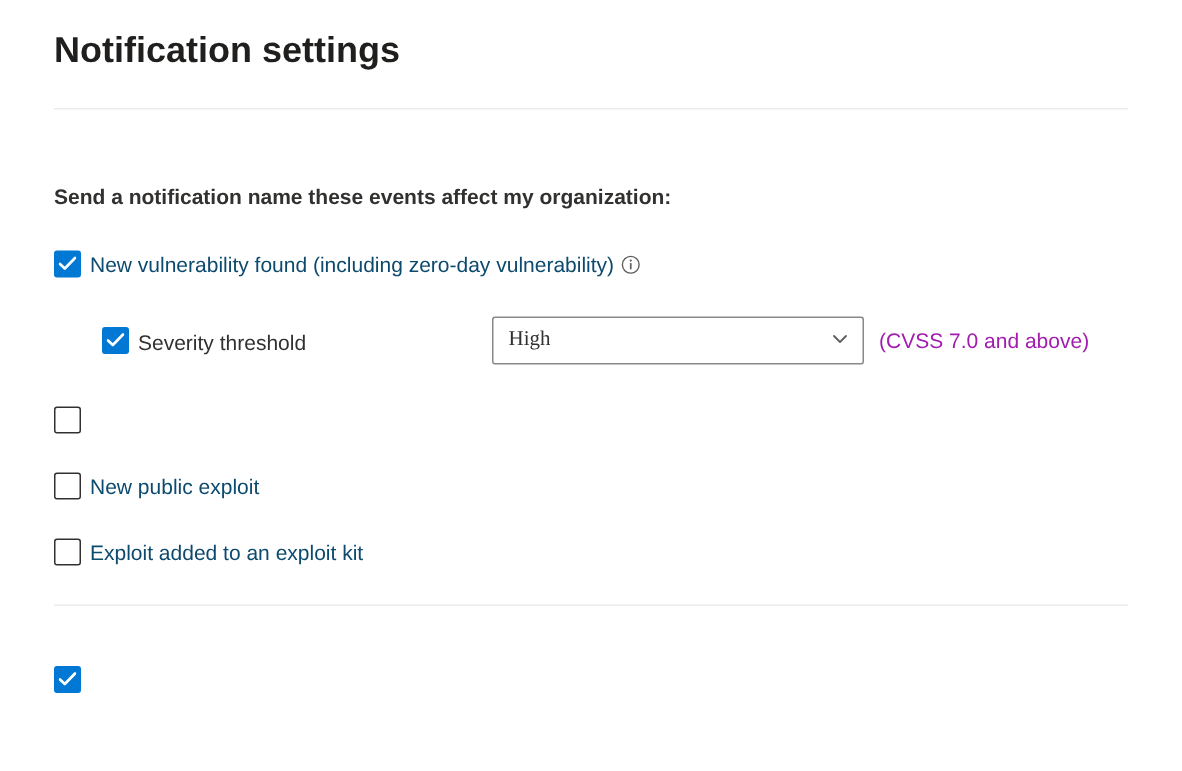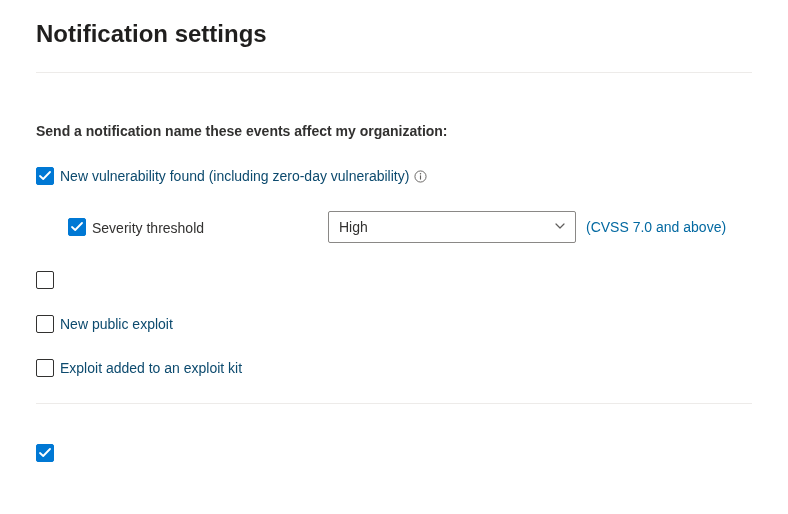--- a/index.html
+++ b/index.html
@@ -80,38 +80,38 @@
       position: relative;
       width: 248px;
     }
     .select {
       width: 100%;
       height: 32px;
       border: 1px solid #8a8886;
       border-radius: 2px;
       padding: 0 30px 0 10px;
       font-size: 14px;
-      font-family: Liberation Sans, sans-serif;
+      font-family: Liberation Serif, serif;
       color: #323130;
       background: #ffffff;
       display: flex;
       align-items: center;
       cursor: pointer;
     }
     .select-chevron {
       position: absolute;
       right: 10px;
       top: 50%;
       transform: translateY(-50%);
       pointer-events: none;
     }
     .hint {
       margin-left: 10px;
       font-size: 14px;
-      color: #0369a1;
+      color: #a21caf;
     }
     .info-icon {
       display: inline-flex;
       align-items: center;
       justify-content: center;
       width: 14px;
       height: 14px;
       margin-left: 4px;
       vertical-align: middle;
     }

